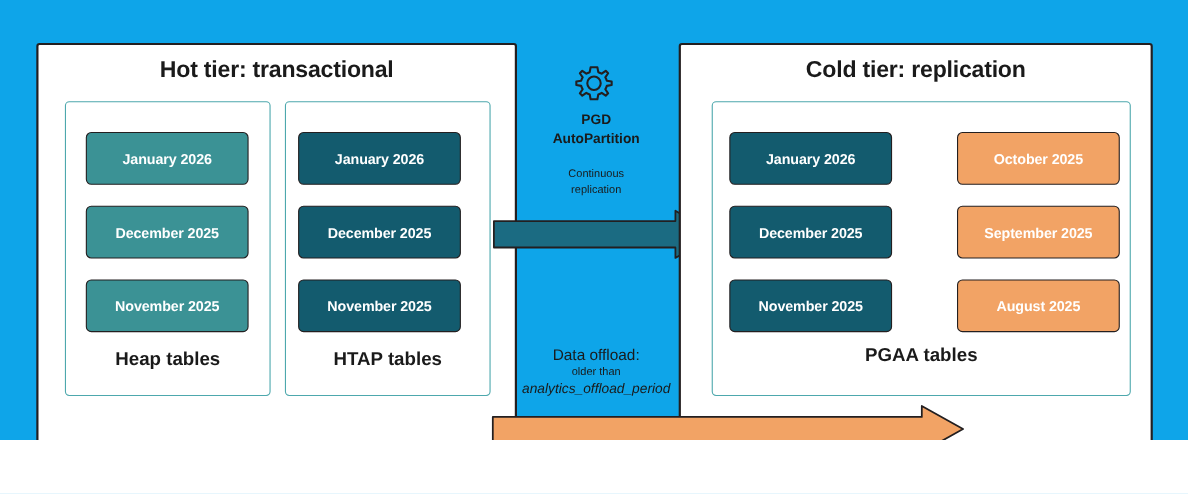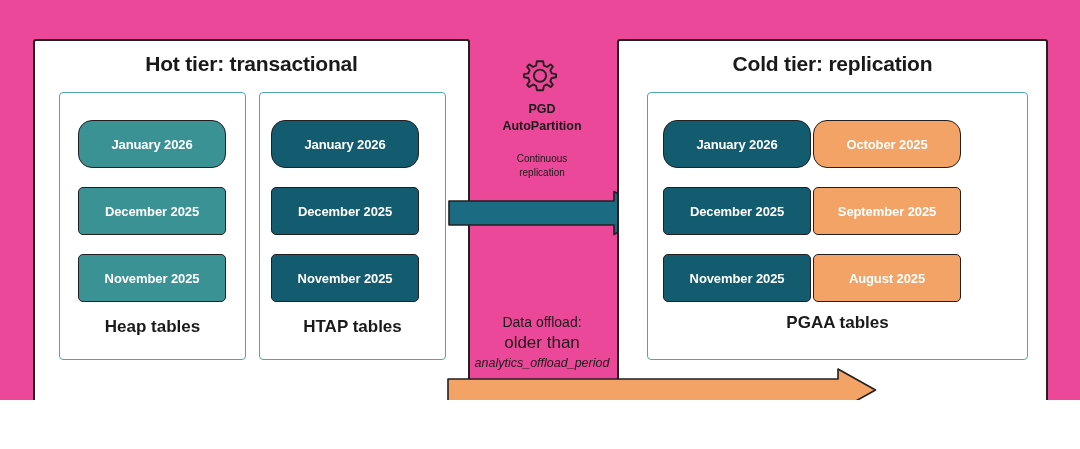--- a/index.html
+++ b/index.html
@@ -8,21 +8,21 @@
     background: #ffffff;
   }
   body {
     font-family: "Liberation Sans", sans-serif;
     -webkit-font-smoothing: antialiased;
   }
   #canvas {
     position: relative;
     width: 1080px;
     height: 400px;
-    background: #ec4899;
+    background: #0ea5e9;
     overflow: hidden;
   }
 
   
   .tier-panel {
     position: absolute;
     background: #ffffff;
     border: 2px solid #231f20;
     border-radius: 3px;
     box-sizing: border-box;
@@ -88,28 +88,28 @@
     justify-content: center;
     color: #ffffff;
     font-size: 13px;
     font-weight: bold;
     letter-spacing: -0.1px;
   }
   .chip.teal-light { background: #3b9295; }
   .chip.teal-dark  { background: #135b6e; }
   .chip.orange     { background: #f2a365; }
 
-  .row-0 { top: 120px; border-radius: 14px; }
+  .row-0 { top: 120px; }
   .row-1 { top: 187px; }
   .row-2 { top: 254px; }
 
   .col-heap  { left: 78px;  }
   .col-htap  { left: 271px; }
   .col-pgaa1 { left: 663px; }
-  .col-pgaa2 { left: 813px; text-align: center; }
+  .col-pgaa2 { left: 870px; text-align: center; }
 
   
   #gear-icon-wrap {
     position: absolute;
     left: 518px;
     top: 57px;
     width: 44px;
     height: 44px;
   }
   .center-label {
@@ -130,21 +130,21 @@
     font-size: 10px;
     font-weight: normal;
   }
   #offload-label {
     top: 313px;
     font-size: 14px;
     font-weight: normal;
   }
   #offload-label .off-sub {
     display: block;
-    font-size: 17px;
+    font-size: 10px;
   }
   #offload-label .off-param {
     display: block;
     font-size: 12.5px;
     font-style: italic;
   }
 
   
   .arrow-svg {
     position: absolute;

